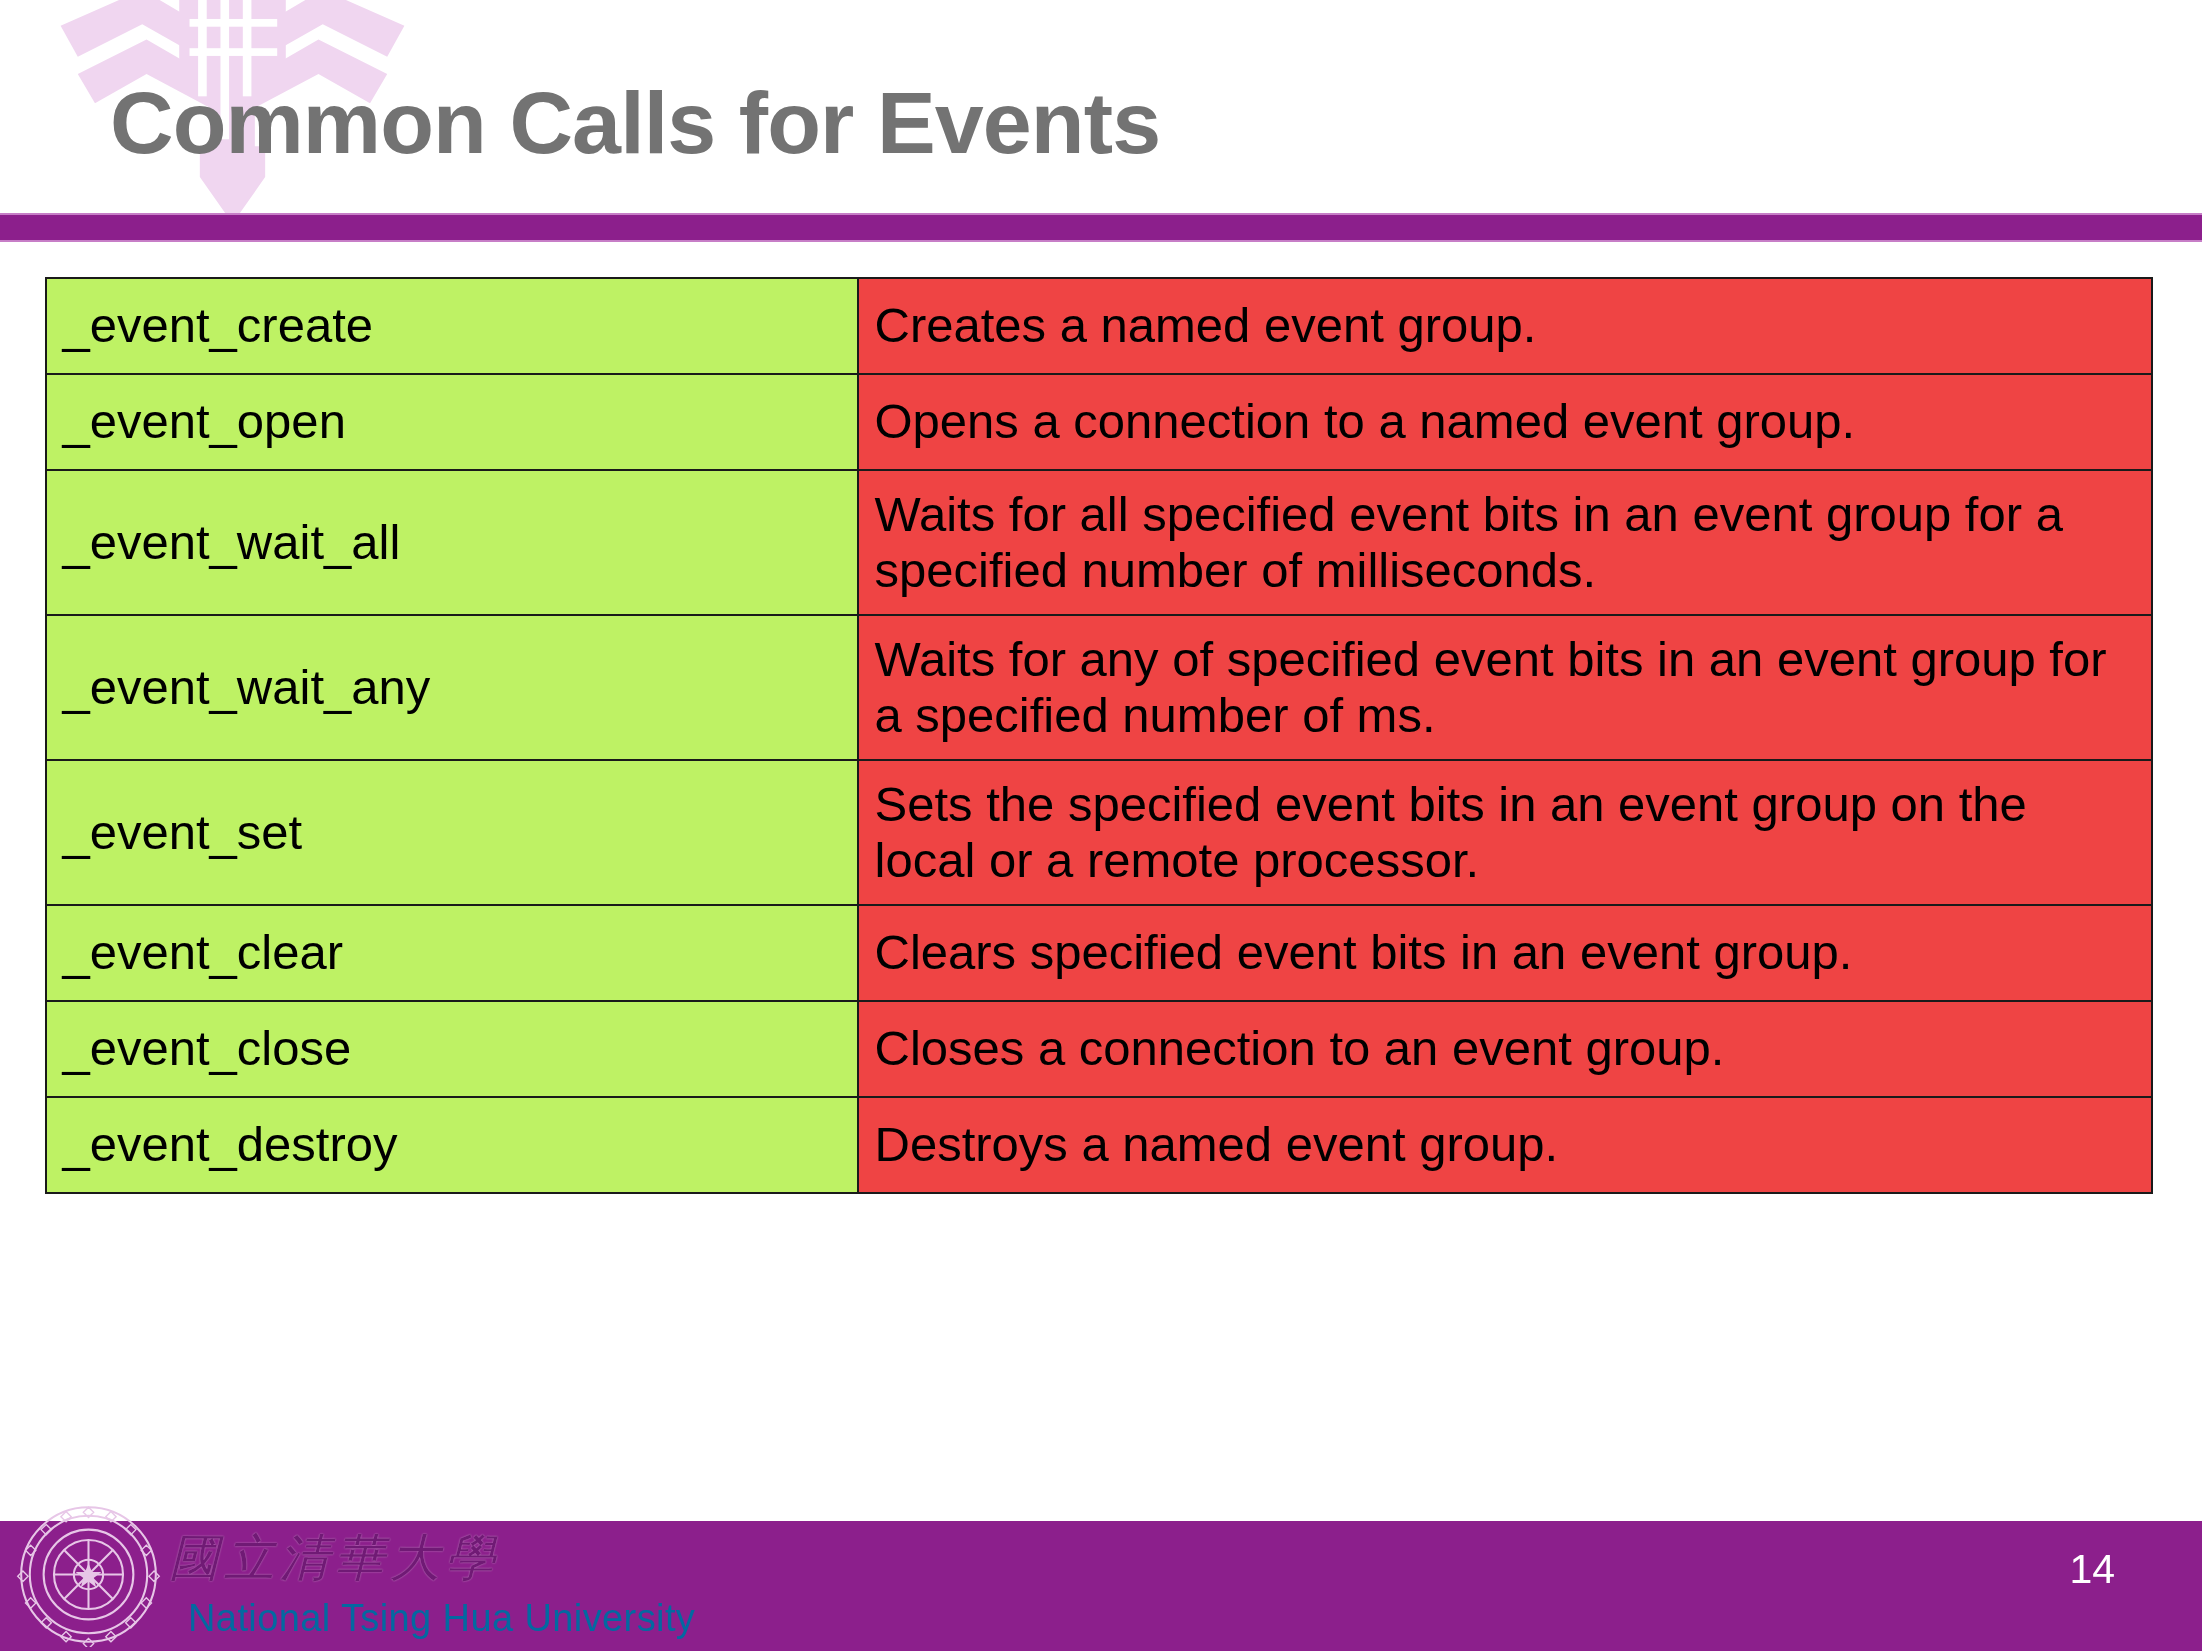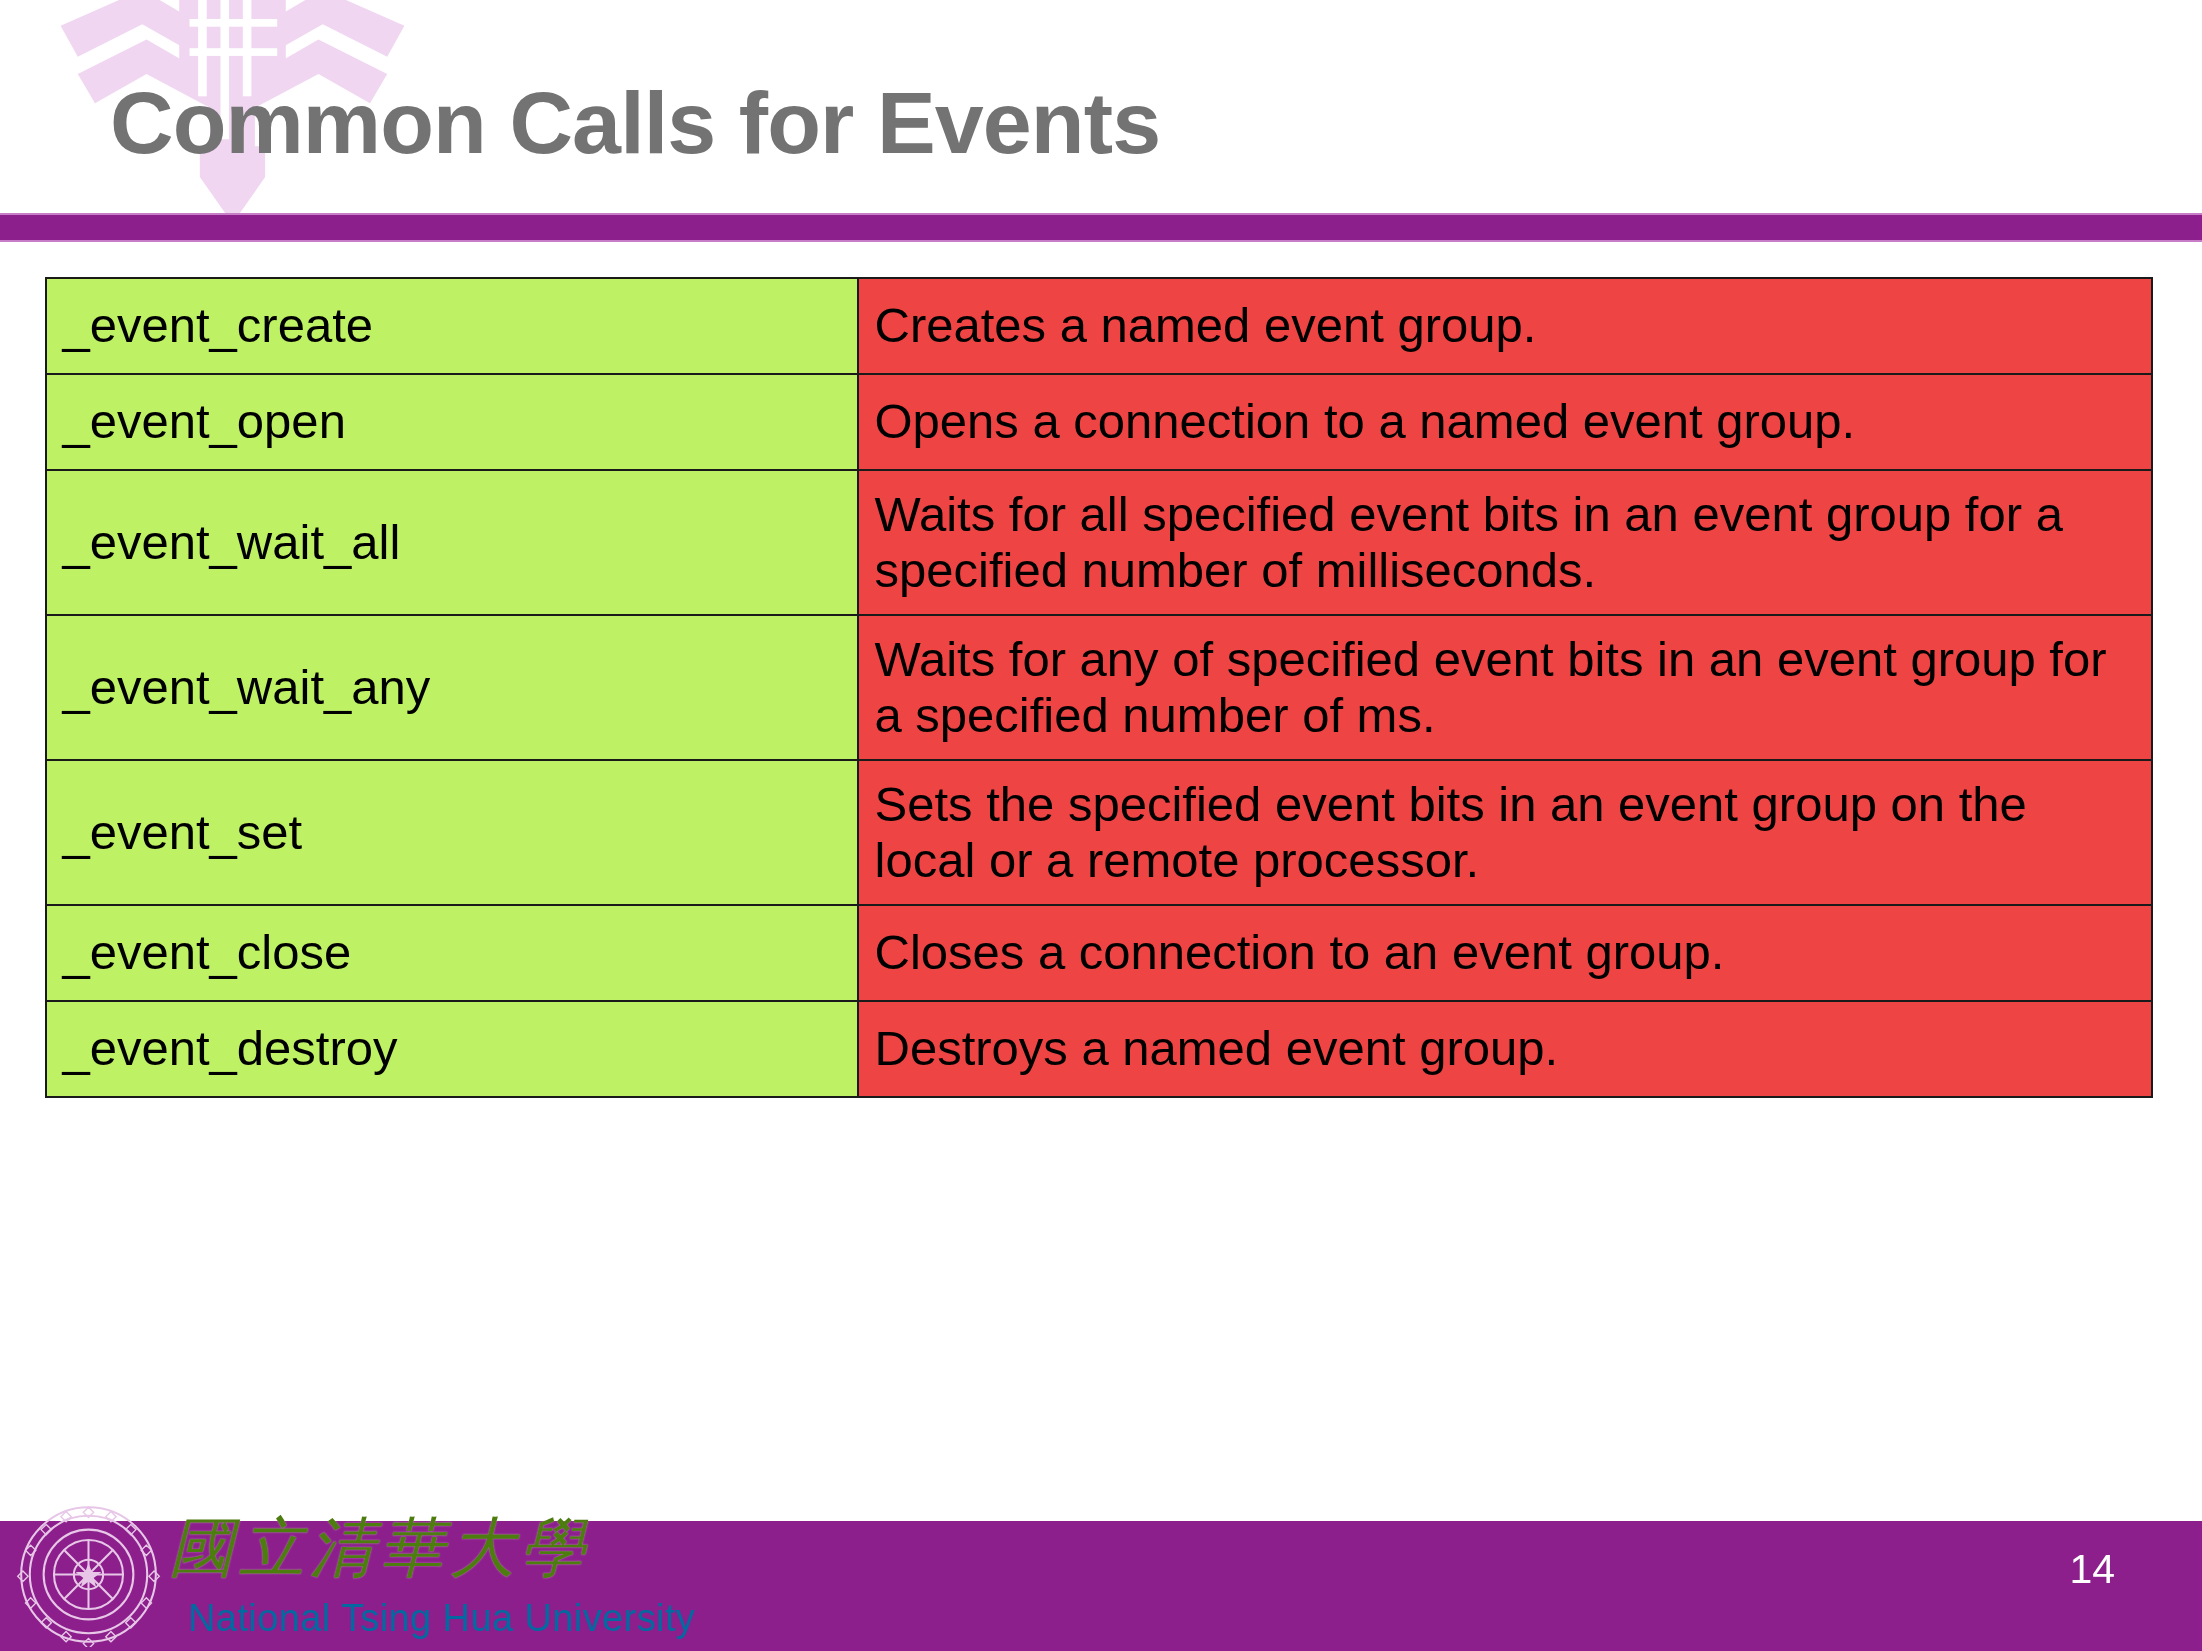--- a/index.html
+++ b/index.html
@@ -94,23 +94,23 @@
   }
   .nthu-seal {
     position:absolute;
     left:15.5px; bottom:5.2px;
     width:145px; height:145px;
   }
   .nthu-cn {
     position:absolute;
     left:169px; bottom:60px;
     font-family:"Liberation Serif", serif;
-    font-size:65px;
+    font-size:50px;
     font-style:italic;
-    color:#4d7c0f;
+    color:#701a75;
     letter-spacing:5.2px;
     white-space:nowrap;
     text-shadow:0 0 1.7px rgba(255,255,255,.5);
   }
   .nthu-en {
     position:absolute;
     left:188px; bottom:12px;
     font-size:38px;
     color:#0369a1;
     white-space:nowrap;
@@ -168,20 +168,24 @@
         <td class="call-name">_event_wait_all</td>
         <td class="call-desc">Waits for all specified event bits in an event group for a specified number of milliseconds.</td>
       </tr>
       <tr class="r-tall">
         <td class="call-name">_event_wait_any</td>
         <td class="call-desc">Waits for any of specified event bits in an event group for a specified number of ms.</td>
       </tr>
       <tr class="r-tall">
         <td class="call-name">_event_set</td>
         <td class="call-desc">Sets the specified event bits in an event group on the local or a remote processor.</td>
+      </tr>
+      <tr class="r-short">
+        <td class="call-name">_event_clear</td>
+        <td class="call-desc">Clears specified event bits in an event group.</td>
       </tr>
       <tr class="r-short">
         <td class="call-name">_event_close</td>
         <td class="call-desc">Closes a connection to an event group.</td>
       </tr>
       <tr class="r-short">
         <td class="call-name">_event_destroy</td>
         <td class="call-desc">Destroys a named event group.</td>
       </tr>
     </tbody>

